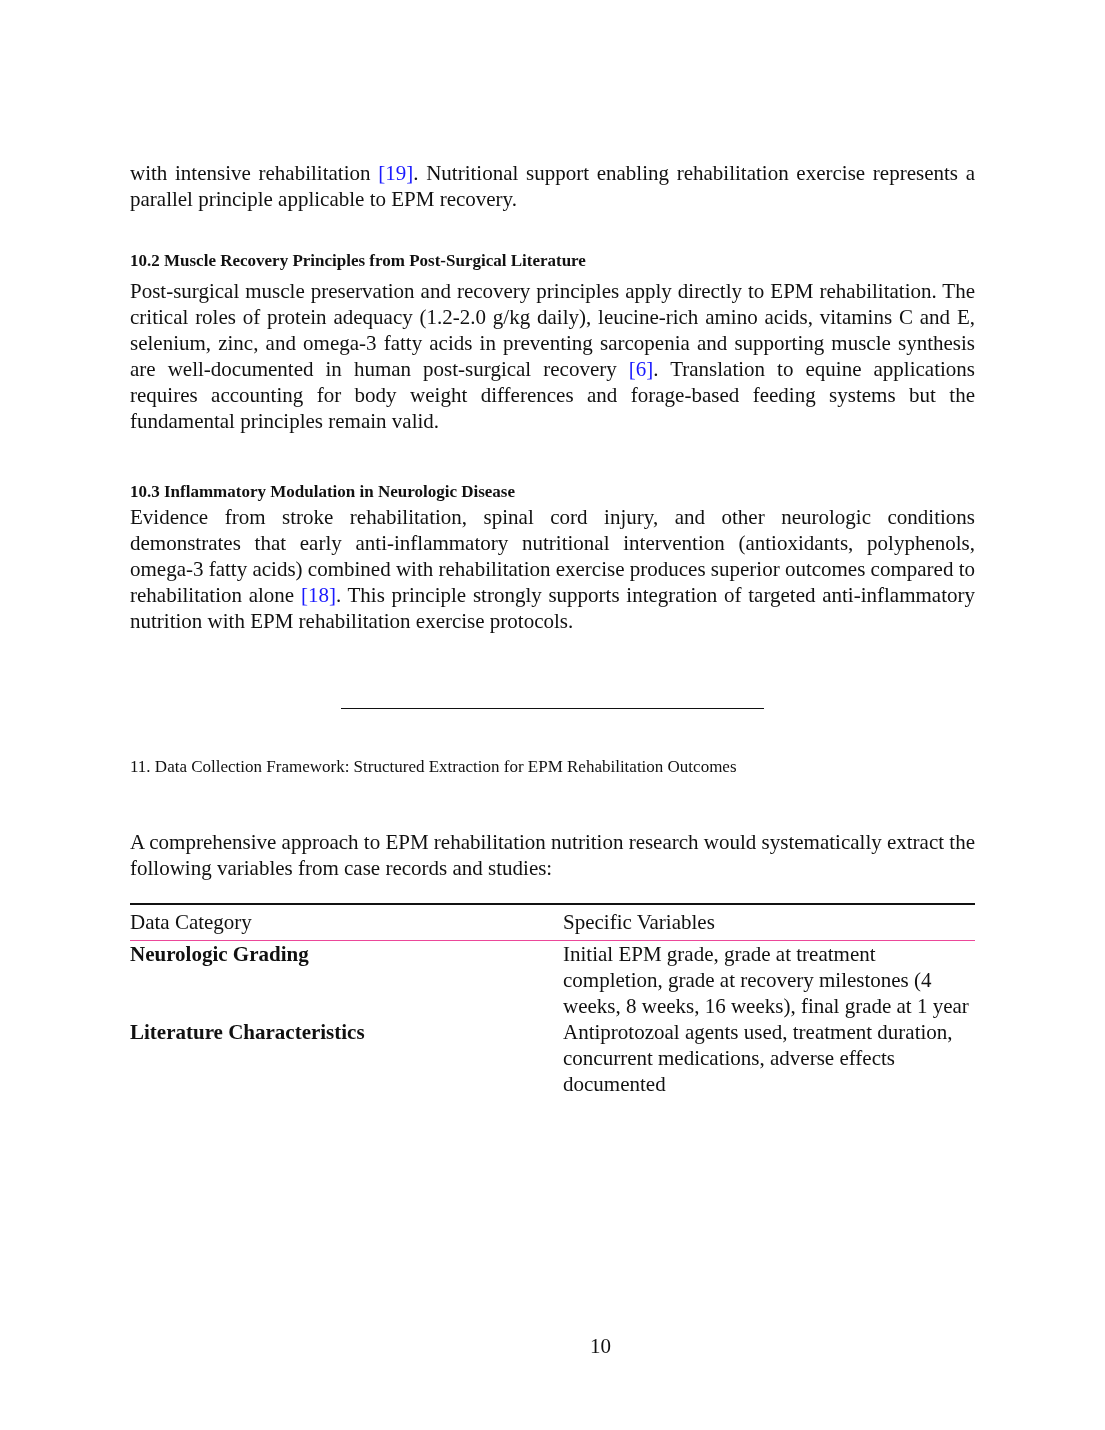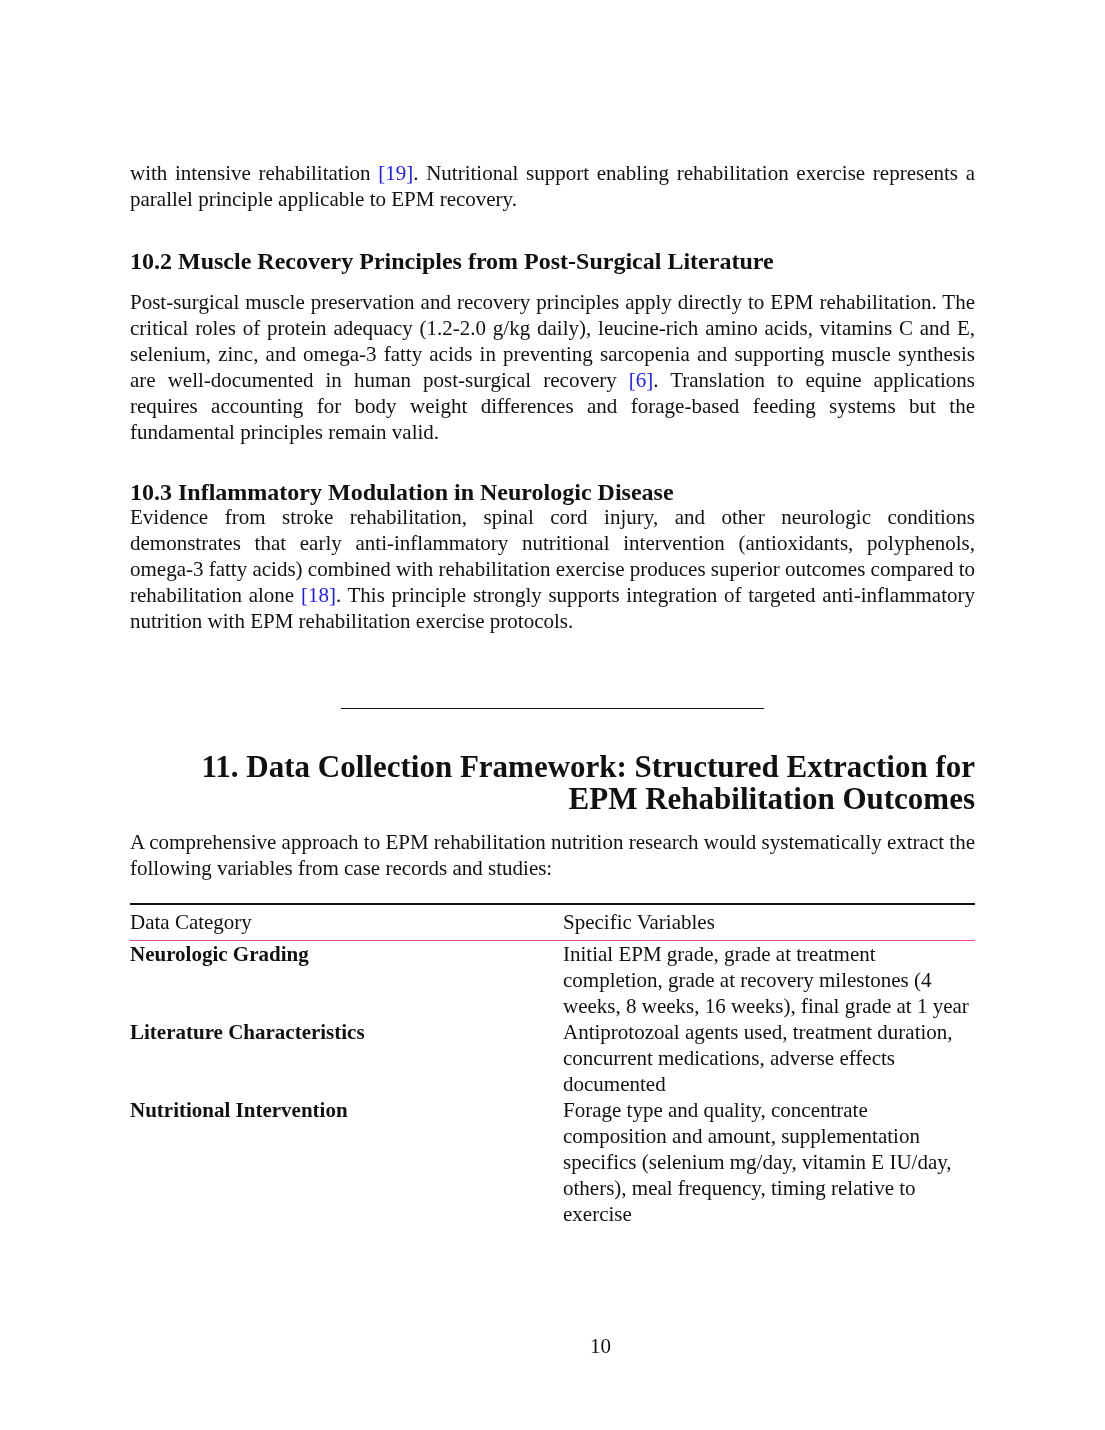--- a/index.html
+++ b/index.html
@@ -10,28 +10,28 @@
     }
     .page {
       position: absolute; left: 130px; top: 128px; width: 845px;
       font-family: "Liberation Serif", serif;
       font-size: 21px; line-height: 26px; margin-top: 32px;
     }
     p { margin: 0; text-align: justify; hyphens: auto; }
     .cite { color: #1a1aff; }
     h3 {
       font-family: "Liberation Serif", serif; font-weight: bold;
-      font-size: 24px; line-height: 26px; margin: 0;
+      font-size: 17px; line-height: 26px; margin: 0;
     }
     h2 {
-      font-family: "Liberation Serif", serif; font-weight: bold;
-      font-size: 31px; line-height: 32px; margin: 0; text-align: right;
+      font-family: "Liberation Serif", serif; font-weight: normal;
+      font-size: 17px; line-height: 32px; margin: 0;
     }
     .sec-10-2 { position: absolute; top: 88px; }
-    .para-10-2 { position: absolute; top: 129px; width: 845px; }
+    .para-10-2 { position: absolute; top: 118px; width: 845px; }
     .sec-10-3 { position: absolute; top: 319px; text-align: right; }
     .para-10-3 { position: absolute; top: 344px; width: 845px; }
     .rule {
       position: absolute; top: 548px; left: 211px; width: 423px;
       border-top: 1.2px solid #111;
     }
     .sec-11 { position: absolute; top: 591px; width: 845px; }
     .para-11 { position: absolute; top: 669px; width: 845px; }
     table {
       position: absolute; top: 743px; left: 0; width: 845px;
@@ -81,21 +81,17 @@
     </thead>
     <tbody>
       <tr>
         <td class="cat">Neurologic Grading</td>
         <td>Initial EPM grade, grade at treatment completion, grade at recovery milestones (4 weeks, 8 weeks, 16 weeks), final grade at 1 year</td>
       </tr>
       <tr>
         <td class="cat">Literature Characteristics</td>
         <td>Antiprotozoal agents used, treatment duration, concurrent medications, adverse effects documented</td>
       </tr>
-      <tr>
-        <td class="cat">Nutritional Intervention</td>
-        <td>Forage type and quality, concentrate composition and amount, supplementation specifics (selenium mg/day, vitamin E IU/day, others), meal frequency, timing relative to exercise</td>
-      </tr>
     </tbody>
   </table>
 </div>
 
 <div class="pagenum">10</div>
 
 </body></html>

